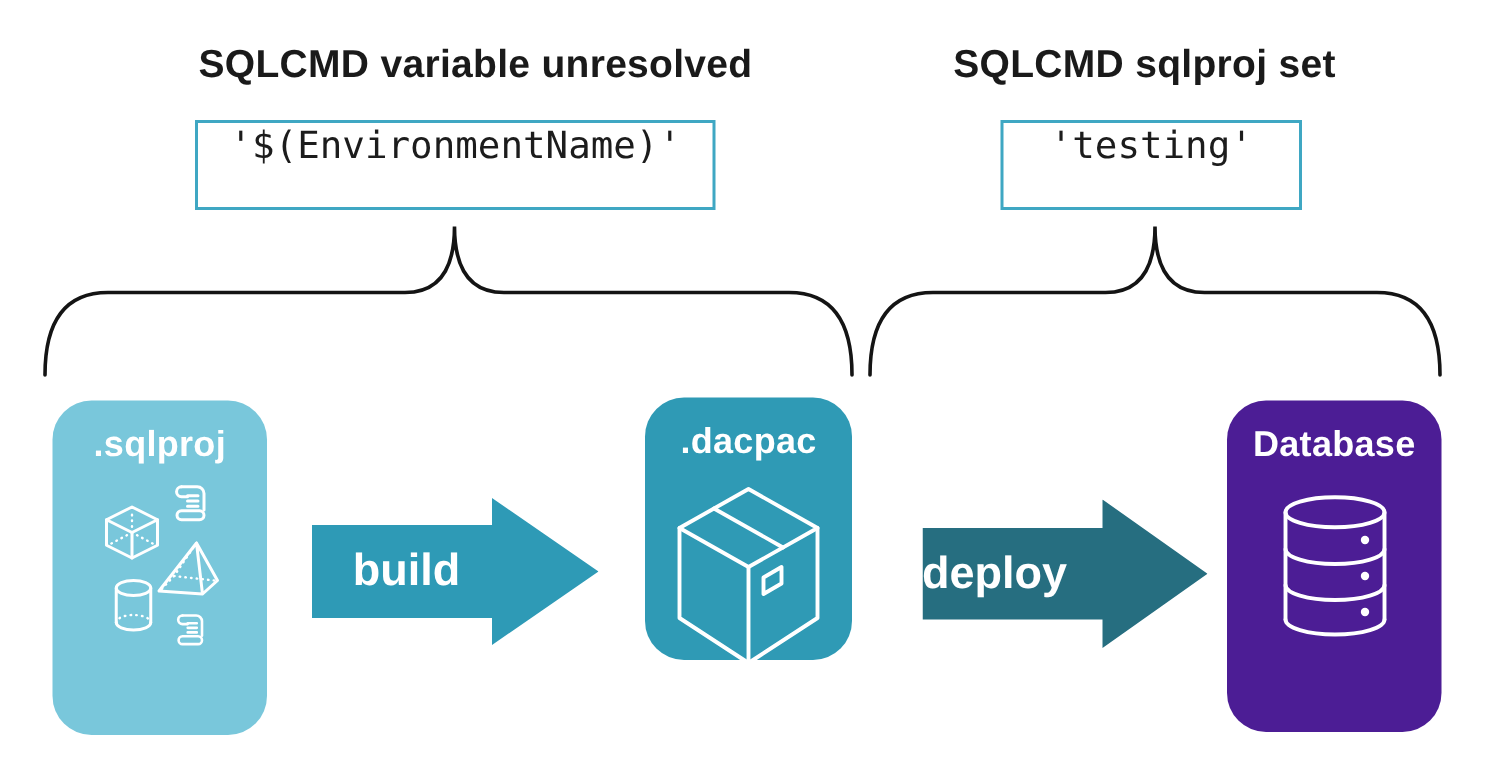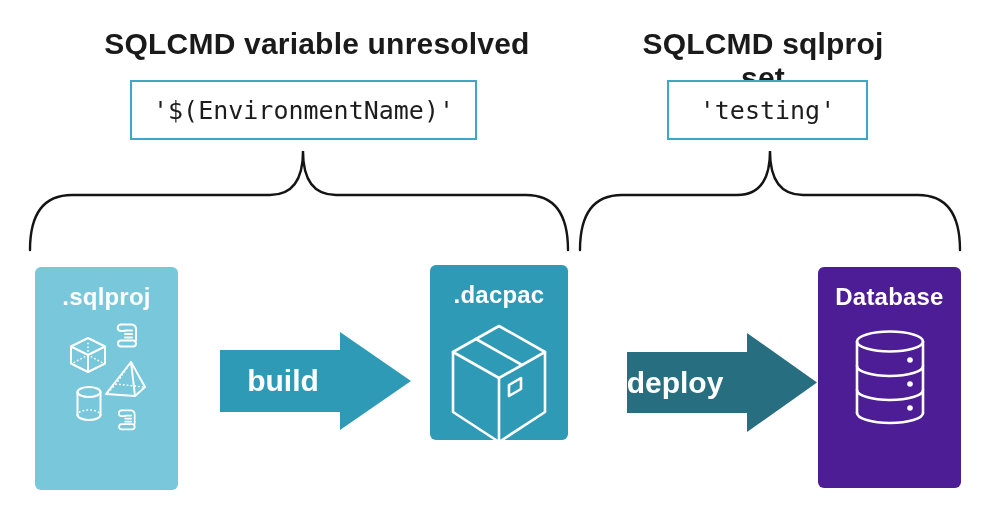--- a/index.html
+++ b/index.html
@@ -2,47 +2,47 @@
 <html><head>
 <meta charset="utf-8">
 <style>
   html,body{margin:0;padding:0;background:#fff;}
   #canvas{
     position:relative;width:1000px;height:522px;background:#fff;overflow:hidden;
     font-family:"Liberation Sans",sans-serif;
   }
   
   .heading{
-    position:absolute;top:27px;font-size:30px;font-weight:700;color:#1a1a1a;
+    position:absolute;top:27px;font-size:26px;font-weight:700;color:#1a1a1a;
     text-align:center;letter-spacing:.2px;
   }
   #heading-left{left:100px;width:434px;}
   #heading-right{left:620px;width:286px;}
   
   .code-box{
     position:absolute;top:80px;height:60px;border:2px solid #3fa7c3;background:#fff;
-    display:flex;align-items:center;justify-content:center;box-sizing:border-box;
+    display:flex;justify-content:center;box-sizing:border-box;
     font-family:"DejaVu Sans Mono",monospace;font-size:25px;color:#1c1c1c;
   }
   #code-box-left{left:130px;width:347px;}
   #code-box-right{left:667px;width:201px;}
   
   #braces{position:absolute;left:0;top:0;pointer-events:none;}
   
-  .card{position:absolute;border-radius:6px;}
+  .card{position:absolute;border-radius:26px;}
   #card-sqlproj{left:35px;top:267px;width:143px;height:223px;background:#79c7db;}
   #card-dacpac{left:430px;top:265px;width:138px;height:175px;background:#2f9ab5;}
   #card-database{left:818px;top:267px;width:143px;height:221px;background:#4c1d95;}
   .card-label{
     position:absolute;top:16px;left:0;width:100%;text-align:center;
     color:#fff;font-size:24px;font-weight:700;letter-spacing:.2px;
   }
   .card .icon{position:absolute;}
   
-  .arrow{position:absolute;margin-left:12px;}
+  .arrow{position:absolute;}
   #arrow-build{left:208px;top:332px;width:191px;height:98px;}
   #arrow-deploy{left:600px;top:333px;width:190px;height:99px;padding-left:15px;}
   .arrow-label{
     position:absolute;left:0;width:126px;display:flex;align-items:center;justify-content:center;
     color:#fff;font-size:30px;font-weight:700;
   }
   #arrow-build .arrow-label{top:18px;height:62px;}
   #arrow-deploy .arrow-label{top:19px;height:61px;}
   svg{display:block;}
 </style>

